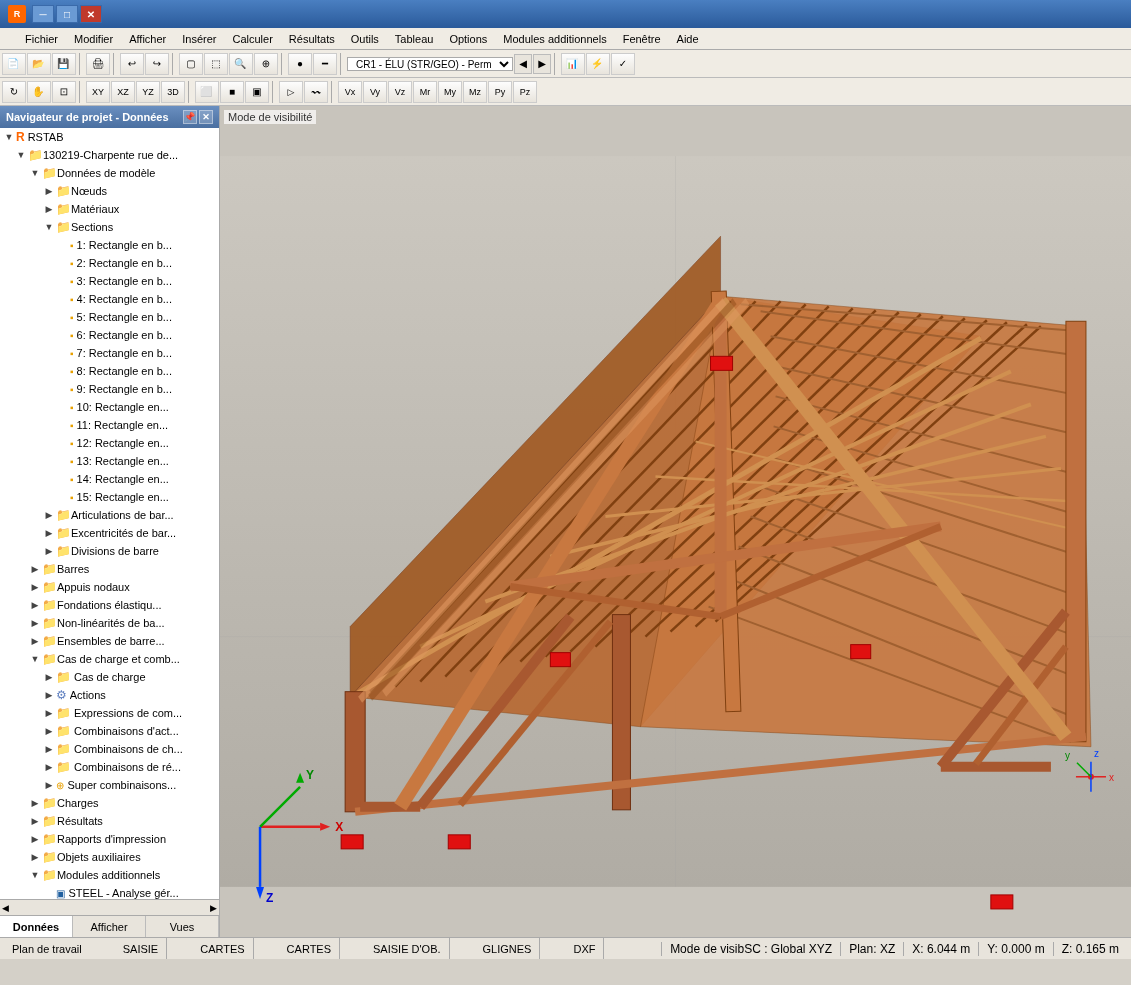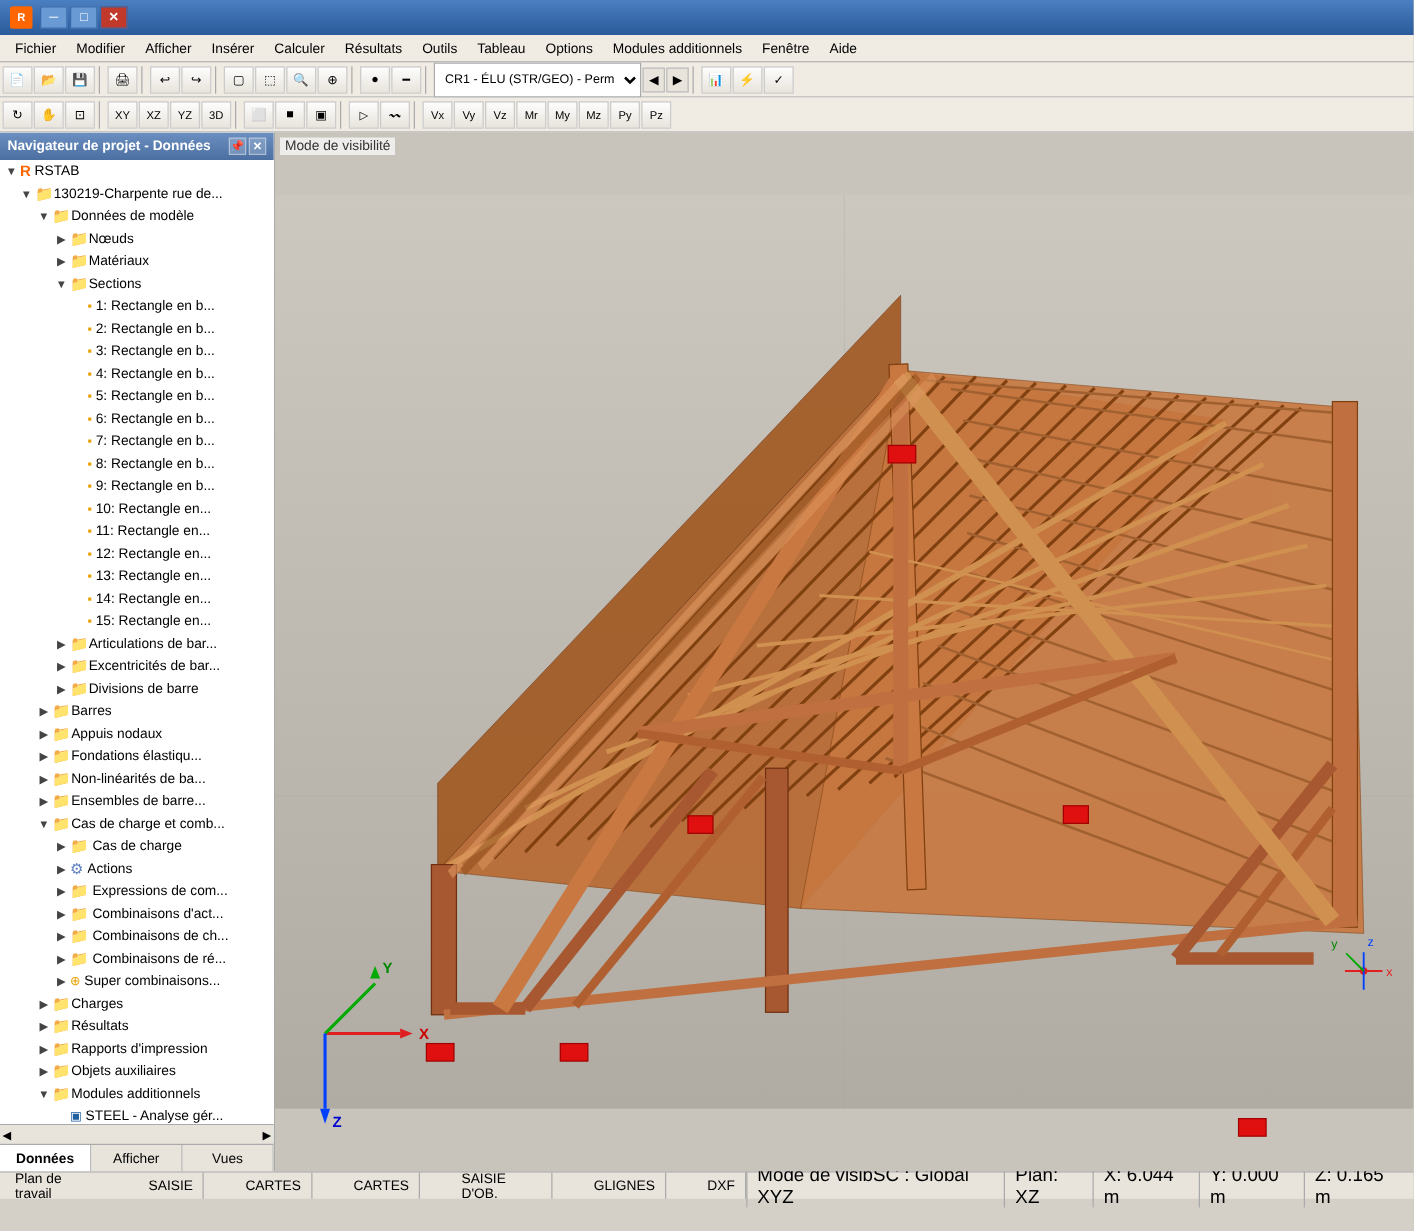--- a/index.html
+++ b/index.html
@@ -21,21 +21,21 @@
     #titlebar-controls { display: flex; gap: 2px; }
     .title-btn { width: 22px; height: 18px; background: #6a9ad4; border: 1px solid #3a6aaa; display: flex; align-items: center; justify-content: center; font-size: 10px; color: white; cursor: pointer; }
     .title-btn.close { background: #c0392b; }
 
     
     #menubar {
       background: #f0ece4;
       height: 22px;
       display: flex;
       align-items: center;
-      padding: 0 4px;
+      padding: 0 17px;
       border-bottom: 1px solid #aaa;
       font-size: 11px;
     }
     .menu-item { padding: 2px 8px; cursor: pointer; height: 100%; display: flex; align-items: center; }
 
     
     .toolbar-row {
       background: #f0ece4;
       height: 28px;
       display: flex;
@@ -46,21 +46,21 @@
     }
     .toolbar-btn {
       width: 24px; height: 22px;
       background: linear-gradient(to bottom, #fdfdfd, #e8e4dc);
       border: 1px solid #ccc;
       display: flex; align-items: center; justify-content: center;
       cursor: pointer; font-size: 10px;
     }
     .toolbar-separator { width: 4px; height: 22px; border-left: 1px solid #aaa; margin: 0 2px; }
     .toolbar-dropdown {
-      height: 28px; font-size: 10px;
+      height: 14px; font-size: 10px;
       background: white; border: 1px solid #aaa;
       padding: 0 4px; cursor: pointer; min-width: 160px;
     }
     .toolbar-nav-btn { width: 18px; height: 20px; background: #e8e4dc; border: 1px solid #bbb; display: flex; align-items: center; justify-content: center; cursor: pointer; font-size: 10px; }
 
     
     #main-area {
       display: flex;
       height: calc(985px - 28px - 22px - 28px - 28px - 26px - 22px);
     }
@@ -159,21 +159,21 @@
       border-right: 1px solid #aaa;
       height: 100%;
       display: flex;
       align-items: center;
       font-size: 11px;
       cursor: pointer;
       margin-left: 25px;
     }
     #status-mode { padding: 0 8px; font-size: 11px; }
     #status-coords { margin-left: auto; display: flex; gap: 0; }
-    .coord-val { padding: 0 8px; border-left: 1px solid #aaa; font-size: 15px; }
+    .coord-val { padding: 0 8px; border-left: 1px solid #aaa; font-size: 12px; }
 
     
     #navigator-tree::-webkit-scrollbar { width: 12px; }
     #navigator-tree::-webkit-scrollbar-track { background: #f0ece4; }
     #navigator-tree::-webkit-scrollbar-thumb { background: #b0a898; border: 1px solid #888; }
 
     
     #structure-svg {
       width: 100%;
       height: 100%;

